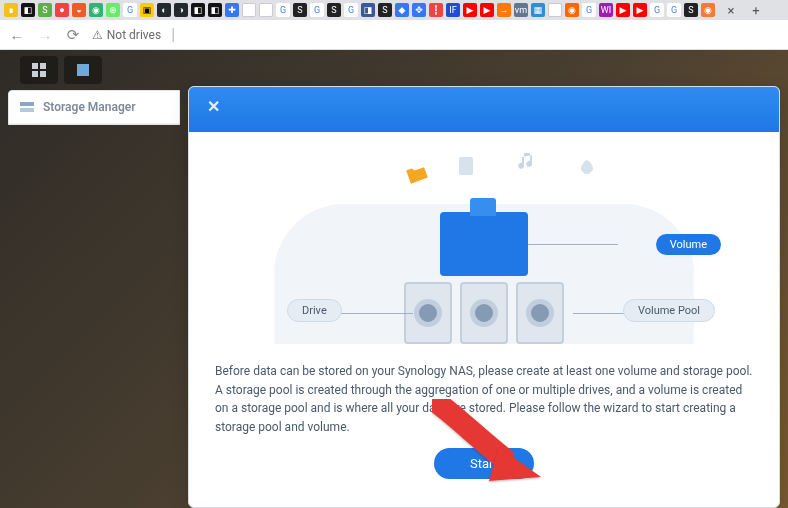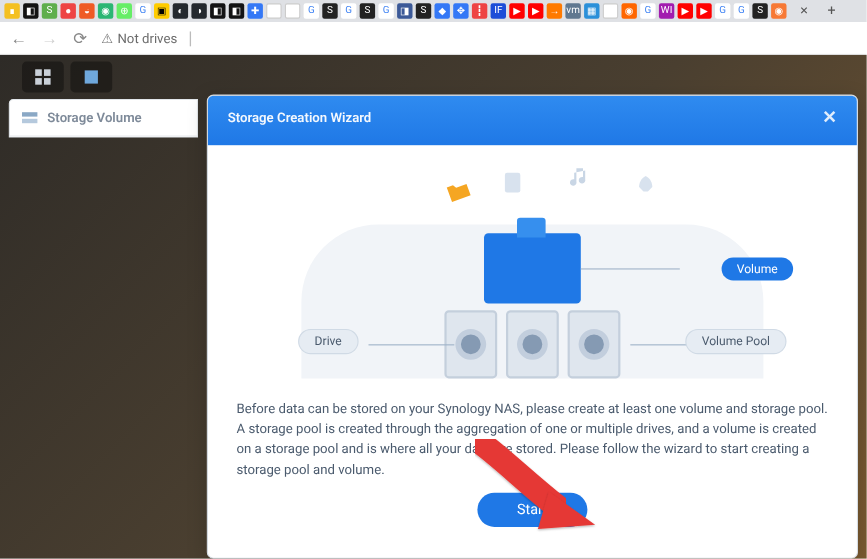--- a/index.html
+++ b/index.html
@@ -139,28 +139,27 @@
         </svg>
     </div>
   </div>
 
   <div class="sm-window">
     <div class="sm-title">
       <svg class="sm-ico" viewBox="0 0 16 16">
           <rect x="1" y="3" width="14" height="4" fill="#8aa8c5"></rect>
           <rect x="1" y="9" width="14" height="4" fill="#b5c9dd"></rect>
         </svg>
-      <span>Storage Volume</span>
+      <span>Storage Manager</span>
     </div>
   </div>
 
   <div class="modal">
     <div class="modal-header">
       <div class="wiz-title">
-        <span>Storage Creation Wizard</span>
         <span class="close-btn">✕</span>
       </div>
     </div>
 
     <div class="modal-body">
       <div class="illus-wrap">
         <div class="cloud-bg"></div>
 
         <svg class="float-icon" style="top:8px;left:190px;transform:rotate(-20deg)" viewBox="0 0 24 24">
             <path fill="#f5a623" d="M3 5h6l2 3h10v11H3z"></path>
@@ -188,21 +187,21 @@
             </div>
           <div class="drive">
               <div class="disc"></div>
             </div>
           <div class="drive">
               <div class="disc"></div>
             </div>
         </div>
 
         <div class="pill-line" style="bottom:30px; left:120px; width:78px"></div>
-        <div class="pill" style="bottom:22px; left:56px">Drive</div>
+        <div class="pill" style="bottom:22px; left:72px">Drive</div>
 
         <div class="pill-line" style="bottom:30px; right:120px; width:60px"></div>
         <div class="pill" style="bottom:22px; right:38px">Volume Pool</div>
       </div>
 
       <p class="body-text">Before data can be stored on your Synology NAS, please create at least one volume and storage pool. A storage pool is created through the aggregation of one or multiple drives, and a volume is created on a storage pool and is where all your data are stored. Please follow the wizard to start creating a storage pool and volume.</p>
 
       <div class="modal-footer">
         <button class="start-btn">Start</button>
       </div>

